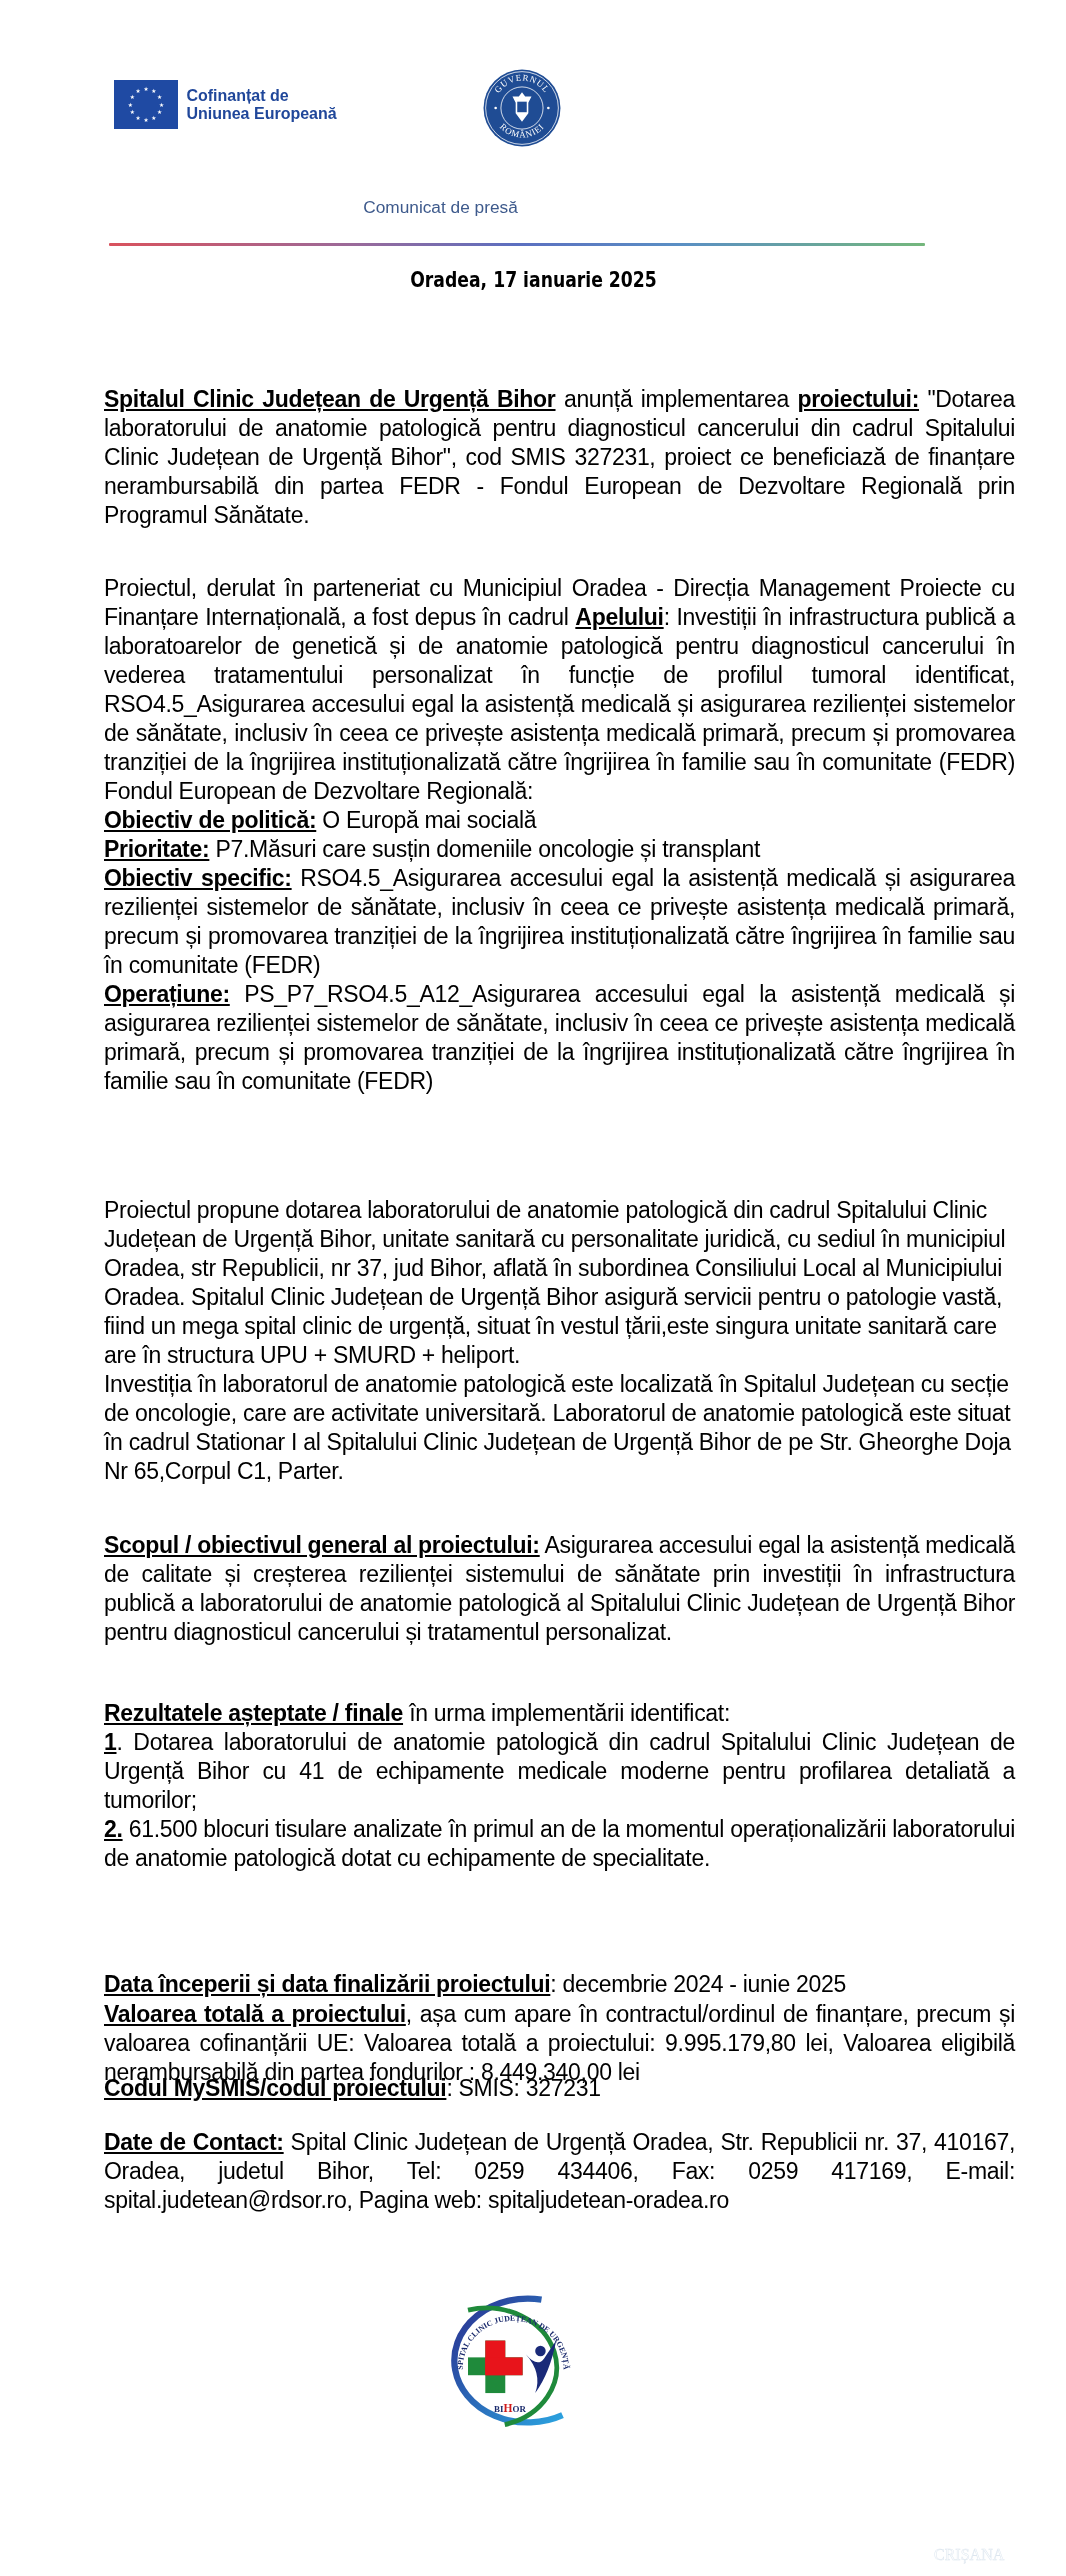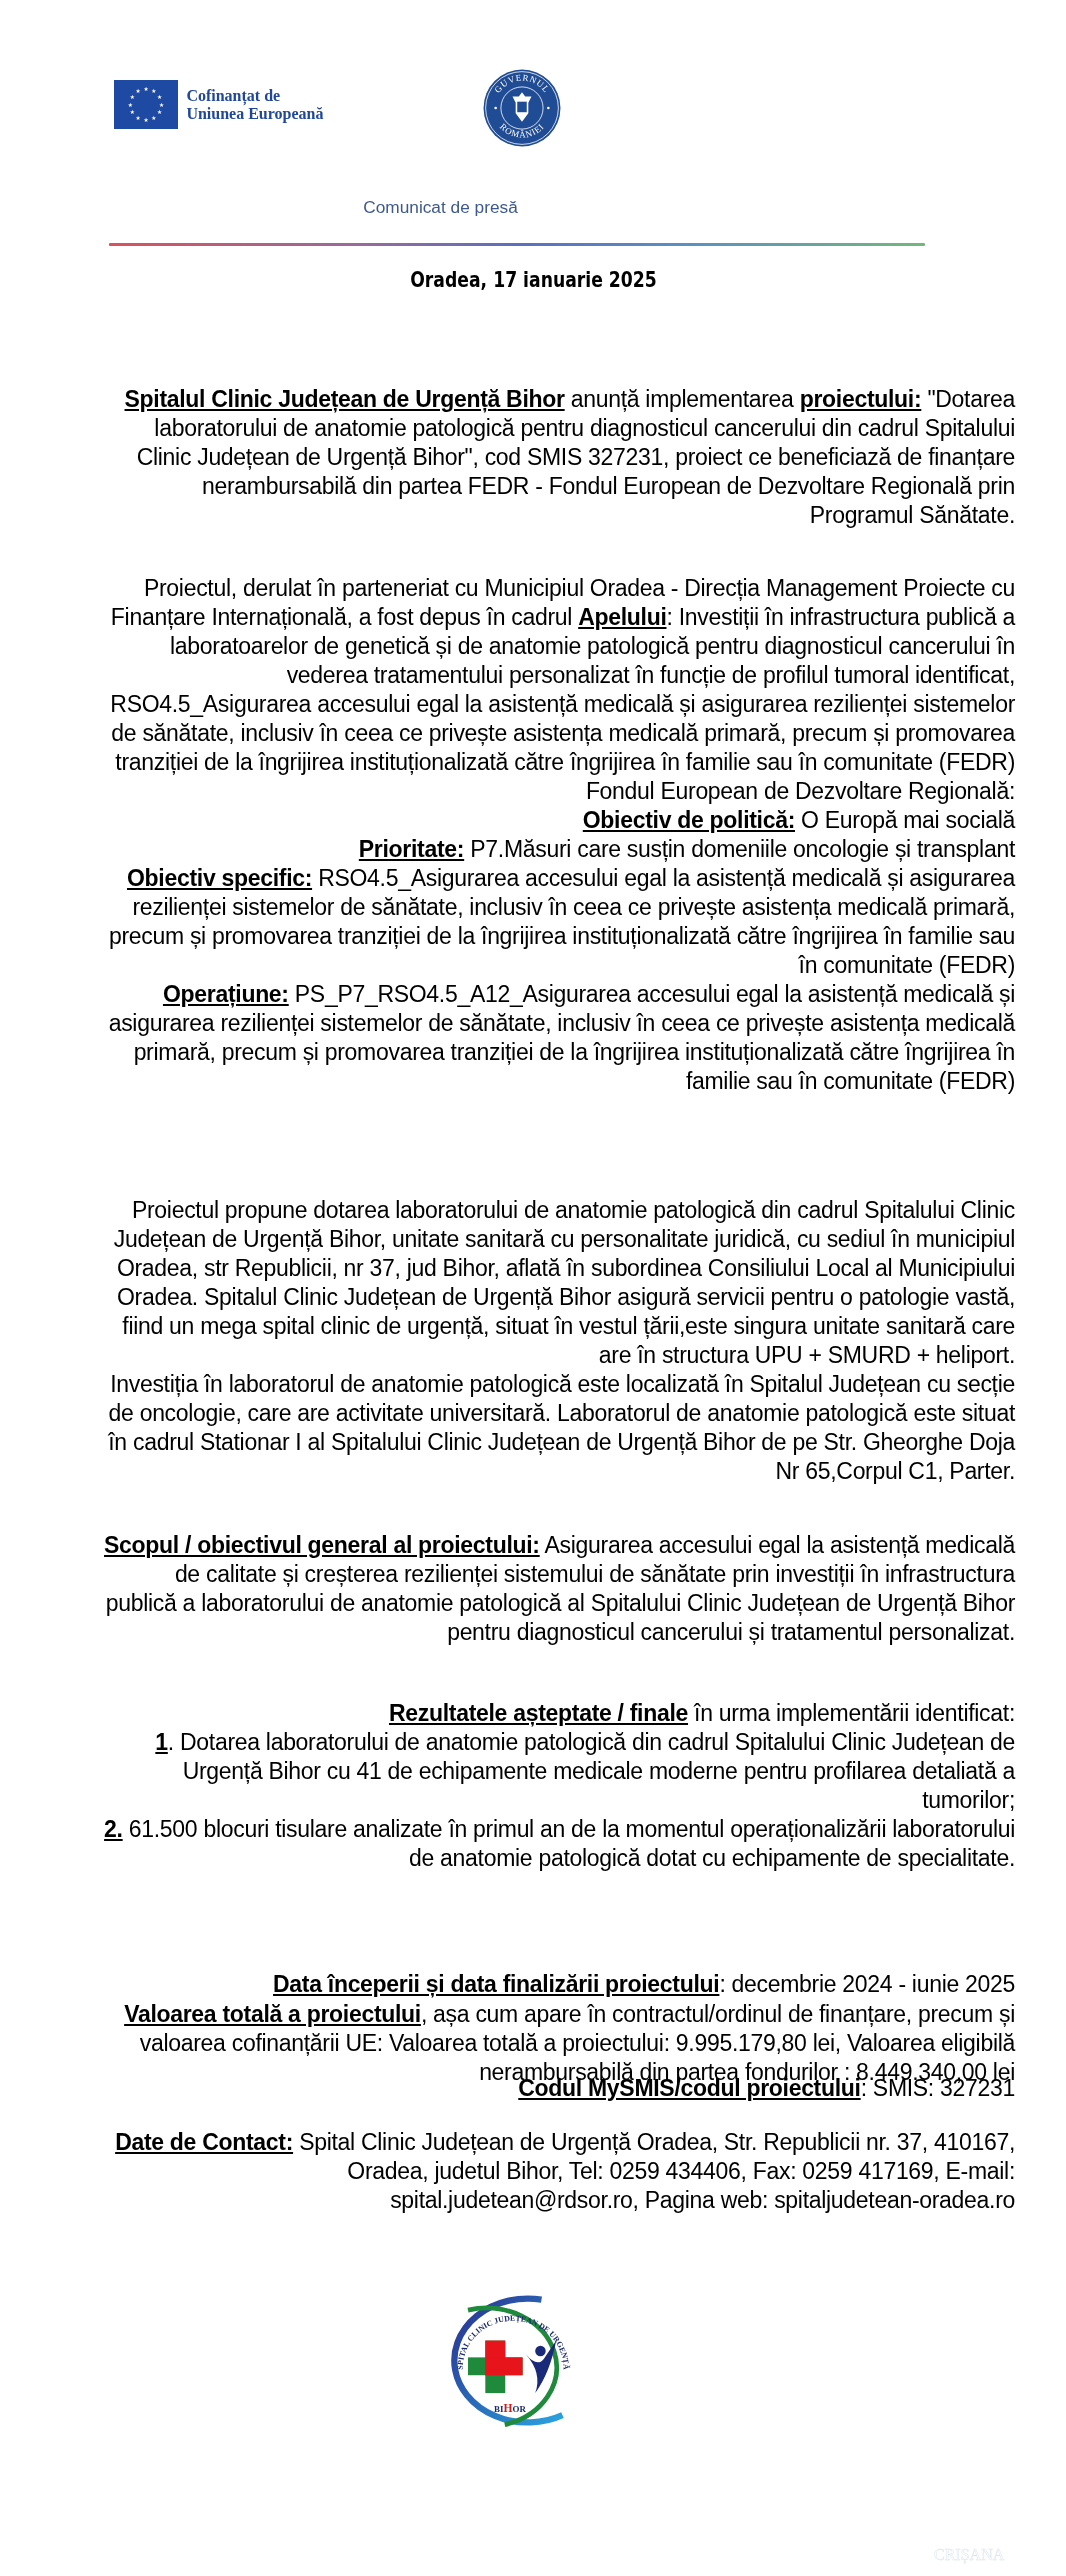--- a/index.html
+++ b/index.html
@@ -1,29 +1,29 @@
 <!DOCTYPE html>
 <html style="font-size:8.4px"><head>
 <meta charset="utf-8">
 <style>
   html, body { margin:0; padding:0; background:#ffffff; }
   body { width:1067px; height:2576px; position:relative; overflow:hidden; font-family:"Liberation Sans", sans-serif; color:#000; }
   .logos { position:absolute; top:53px; left:0; width:1067px; height:105px; }
   .eu { position:absolute; left:114px; top:27px; display:flex; align-items:center; }
   .eu-flag { width:64px; height:49px; background:#1f4aa3; position:relative; }
-  .eu-text { margin-left:8.4px; color:#20479a; font-weight:bold; font-size:16px; line-height:18px; font-family:Liberation Serif, serif; }
+  .eu-text { margin-left:8.4px; color:#20479a; font-weight:bold; font-size:16px; line-height:18px; font-family:Liberation Sans, sans-serif; }
   .gov { position:absolute; left:483px; top:16px; width:78px; height:78px; }
   .ps { position:absolute; left:732px; top:20px; display:flex; align-items:center; }
   .ps-text { margin-left:7.4px; color:#3d5791; font-size:15.2px; font-family:"DejaVu Sans", sans-serif; }
   .press { position:absolute; top:197px; left:0; width:881px; text-align:center; color:#3e5a8c; font-size:17.3px; }
   .rule { position:absolute; top:243px; left:109px; width:816px; height:2.6px; border-radius:1.1px;
           background:linear-gradient(90deg,#d9525d 0%,#9a6a9a 30%,#5b6fc0 50%,#5a8fc4 70%,#74b77c 100%); }
   .date { position:absolute; top:268px; left:0; width:1067px; text-align:center; font-family:"DejaVu Sans", sans-serif; font-weight:bold; font-size:21px; transform:scaleX(0.82); }
   .doc { position:absolute; left:104px; width:911px; font-size:23px; line-height:29px; text-align:justify; letter-spacing:-0.3px; }
-  .doc p { margin:0;text-align:right; }
+  .doc p { margin:0; }
   .doc b { font-weight:bold;text-decoration:underline; }
   .left { text-align:left; }
   .bottom-logo { position:absolute; left:426px; top:2289px; width:168px; height:142px; }
   .watermark { position:absolute; left:934px; top:2546px; font-family:"Liberation Serif", serif; font-size:16px; color:transparent; -webkit-text-stroke:0.5px #dde6ef; }
 </style>
 </head>
 <body>
 
 <div class="logos">
   <div class="eu">

